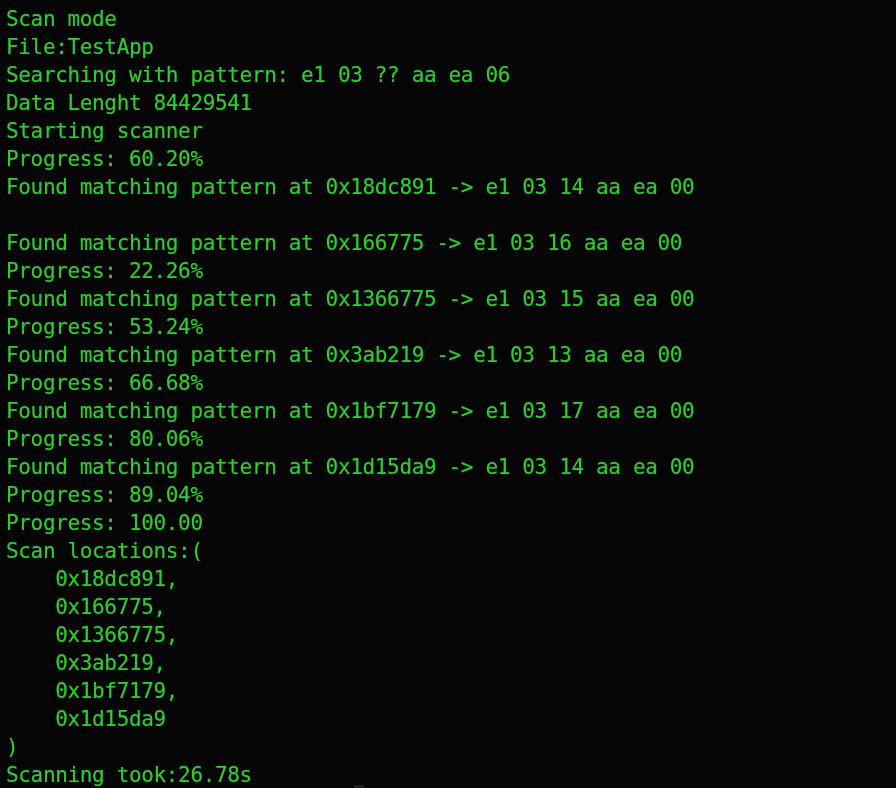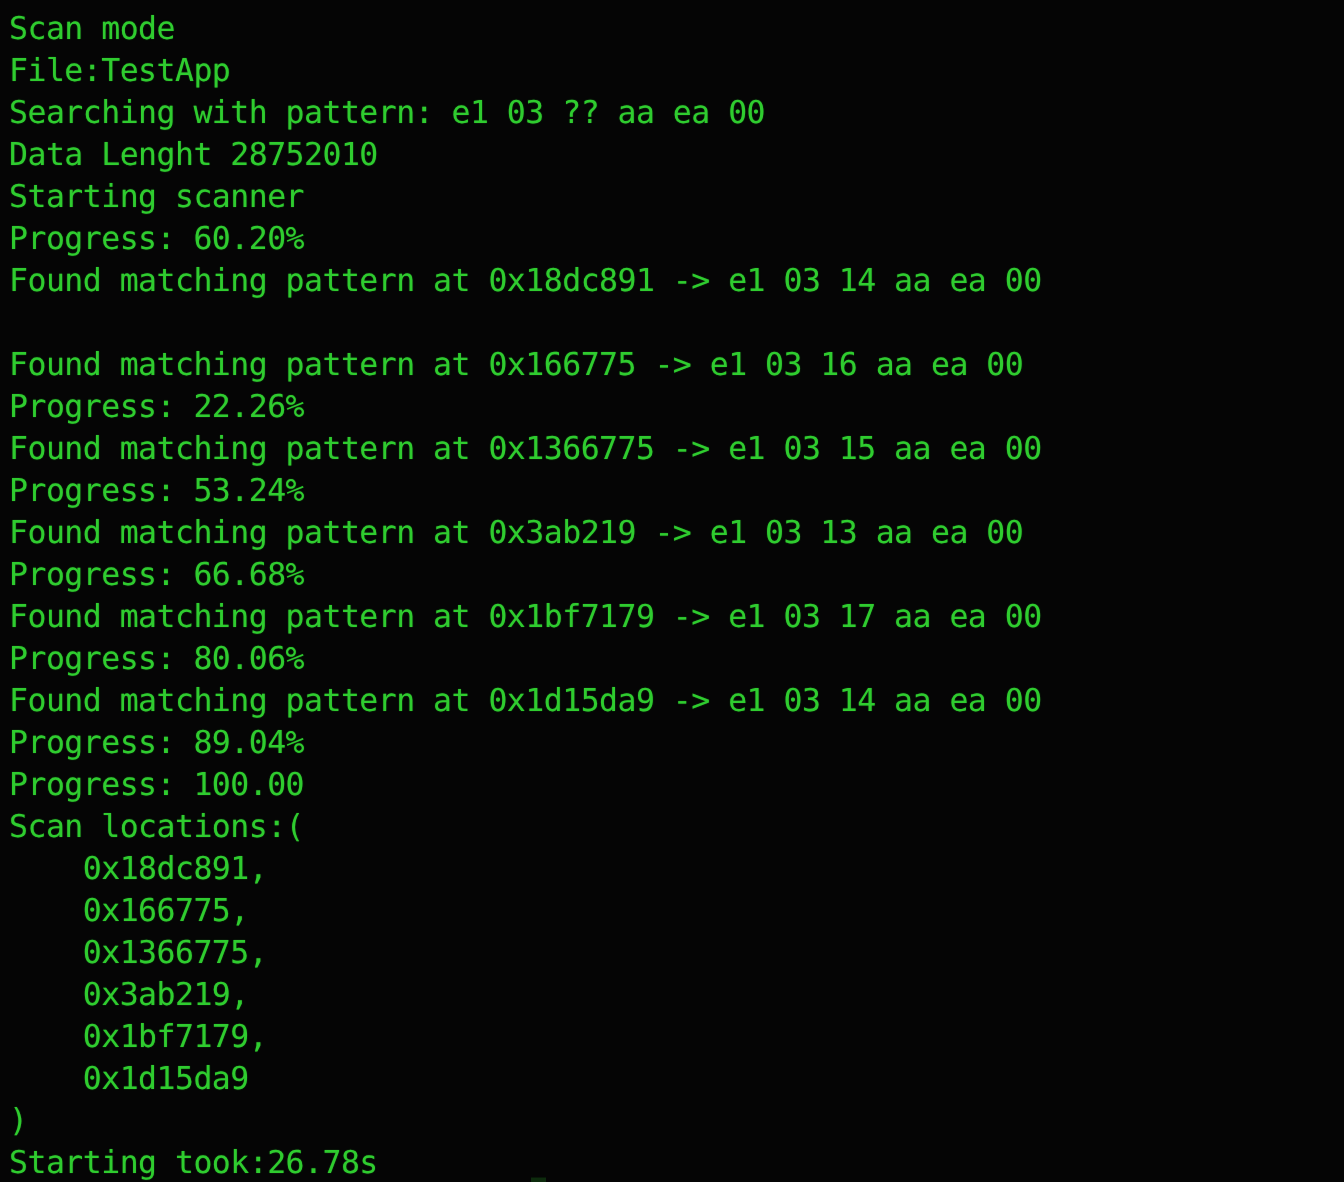--- a/index.html
+++ b/index.html
@@ -43,22 +43,22 @@
     background: #0d2b0d;
   }
 </style>
 </head>
 <body>
 
 <div id="terminal">
 
   <div class="line">Scan mode</div>
   <div class="line">File:TestApp</div>
-  <div class="line">Searching with pattern: e1 03 ?? aa ea 00</div>
-  <div class="line">Data Lenght 28752010</div>
+  <div class="line">Searching with pattern: e1 03 ?? aa ea 06</div>
+  <div class="line">Data Lenght 84429541</div>
   <div class="line">Starting scanner</div>
   <div class="line">Progress: 60.20%</div>
   <div class="line">Found matching pattern at 0x18dc891 -&gt; e1 03 14 aa ea 00</div>
   <div class="line blank"></div>
   <div class="line">Found matching pattern at 0x166775 -&gt; e1 03 16 aa ea 00</div>
   <div class="line">Progress: 22.26%</div>
   <div class="line">Found matching pattern at 0x1366775 -&gt; e1 03 15 aa ea 00</div>
   <div class="line">Progress: 53.24%</div>
   <div class="line">Found matching pattern at 0x3ab219 -&gt; e1 03 13 aa ea 00</div>
   <div class="line">Progress: 66.68%</div>
@@ -68,16 +68,16 @@
   <div class="line">Progress: 89.04%</div>
   <div class="line">Progress: 100.00</div>
   <div class="line">Scan locations:(</div>
   <div class="line">    0x18dc891,</div>
   <div class="line">    0x166775,</div>
   <div class="line">    0x1366775,</div>
   <div class="line">    0x3ab219,</div>
   <div class="line">    0x1bf7179,</div>
   <div class="line">    0x1d15da9</div>
   <div class="line">)</div>
-  <div class="line">Starting took:26.78s</div>
+  <div class="line">Scanning took:26.78s</div>
 
   <div class="cursor-row"></div>
 </div>
 
 </body></html>

